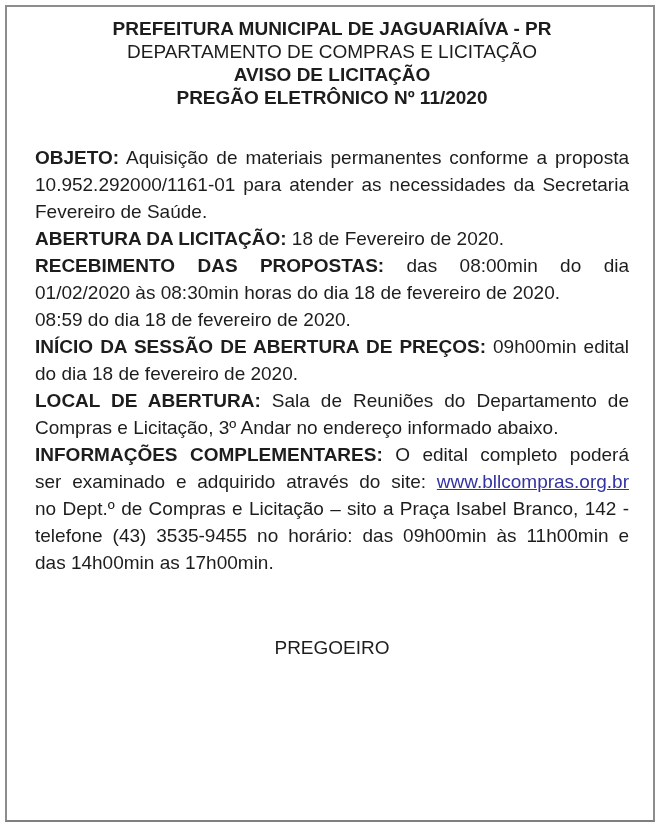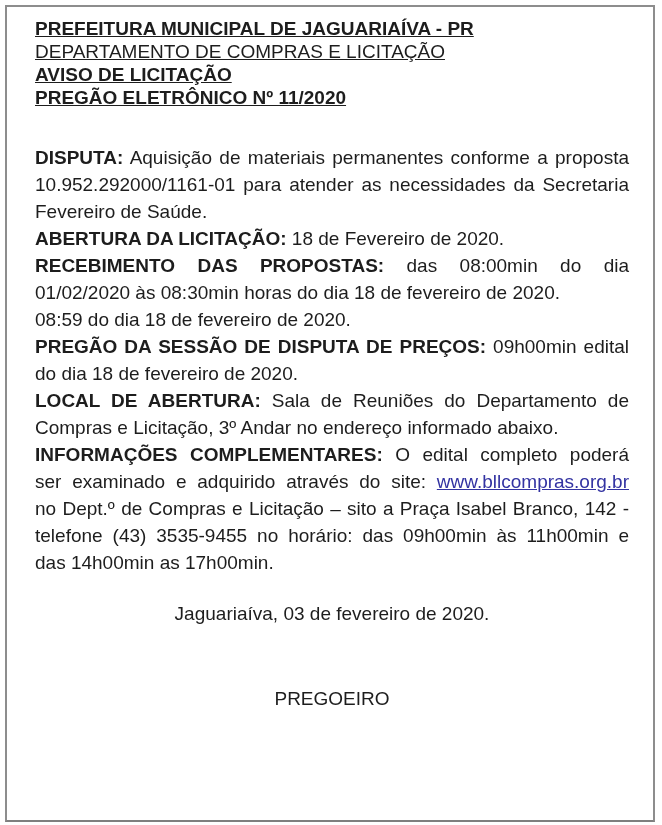--- a/index.html
+++ b/index.html
@@ -15,21 +15,21 @@
     position:absolute;
     left:5px; top:5px;
     width:650px; height:817px;
     border:2px solid #8d8d8d;
     border-bottom-color:#7f7f7f;
     box-sizing:border-box;
     background:#ffffff;
   }
   .content { padding:10px 24px 0 28px; }
 
-  .doc-header { text-align:left; font-size:19px; line-height:23px;text-decoration:underline; }
+  .doc-header { text-align:center; font-size:19px; line-height:23px; }
   .doc-header .b { font-weight:bold; }
 
   .doc-body { margin-top:35px; font-size:19px; line-height:27px; }
   .para { margin:0; }
   .line { text-align:justify; text-align-last:justify; }
   .line.last { text-align-last:left; }
   .b { font-weight:bold; }
   a.doclink { color:#3333a2; cursor:pointer; }
 
   .dateline { margin-top:24px; text-align:center; font-size:19px; line-height:27px; }
@@ -45,51 +45,50 @@
 
     <div class="doc-header">
       <div class="b">PREFEITURA MUNICIPAL DE JAGUARIAÍVA - PR</div>
       <div>DEPARTAMENTO DE COMPRAS E LICITAÇÃO</div>
       <div class="b">AVISO DE LICITAÇÃO</div>
       <div class="b">PREGÃO ELETRÔNICO Nº 11/2020</div>
     </div>
 
     <div class="doc-body">
         <div class="para">
-          <div class="line"><span class="b">DISPUTA:</span><span> Aquisição de materiais permanentes  conforme a proposta</span></div>
+          <div class="line"><span class="b">OBJETO:</span><span> Aquisição de materiais permanentes  conforme a proposta</span></div>
           <div class="line"><span>10.952.292000/1161-01 para atender as necessidades da Secretaria</span></div>
           <div class="line last"><span>Fevereiro de Saúde.</span></div>
         </div>
         <div class="para">
           <div class="line last"><span class="b">ABERTURA DA LICITAÇÃO:</span><span> 18 de Fevereiro de 2020.</span></div>
         </div>
         <div class="para">
           <div class="line"><span class="b">RECEBIMENTO DAS PROPOSTAS:</span><span> das 08:00min do dia</span></div>
           <div class="line last"><span>01/02/2020 às 08:30min horas do dia 18 de fevereiro de 2020.</span></div>
         </div>
         <div class="para">
           <div class="line last"><span>08:59 do dia 18 de fevereiro de 2020.</span></div>
         </div>
         <div class="para">
-          <div class="line"><span class="b">PREGÃO DA SESSÃO DE DISPUTA DE PREÇOS:</span><span> 09h00min edital</span></div>
+          <div class="line"><span class="b">INÍCIO DA SESSÃO DE ABERTURA DE PREÇOS:</span><span> 09h00min edital</span></div>
           <div class="line last"><span>do dia 18 de fevereiro de 2020.</span></div>
         </div>
         <div class="para">
           <div class="line"><span class="b">LOCAL DE ABERTURA:</span><span> Sala de Reuniões do Departamento de</span></div>
           <div class="line last"><span>Compras e Licitação, 3º Andar no endereço informado abaixo.</span></div>
         </div>
         <div class="para">
           <div class="line"><span class="b">INFORMAÇÕES COMPLEMENTARES:</span><span> O edital completo poderá</span></div>
           <div class="line"><span>ser examinado e adquirido através do site: </span><a href="#" class="doclink">www.bllcompras.org.br</a></div>
           <div class="line"><span>no Dept.º de Compras e Licitação – sito a Praça Isabel Branco, 142 -</span></div>
           <div class="line"><span>telefone (43) 3535-9455 no horário: das 09h00min às 11h00min e</span></div>
           <div class="line last"><span>das 14h00min as 17h00min.</span></div>
         </div>
       </div>
 
-    <div class="dateline">Jaguariaíva, 03 de fevereiro de 2020.</div>
 
     <div class="signature">
       <div>PREGOEIRO</div>
     </div>
 
   </div>
 </div>
 
 </body></html>

